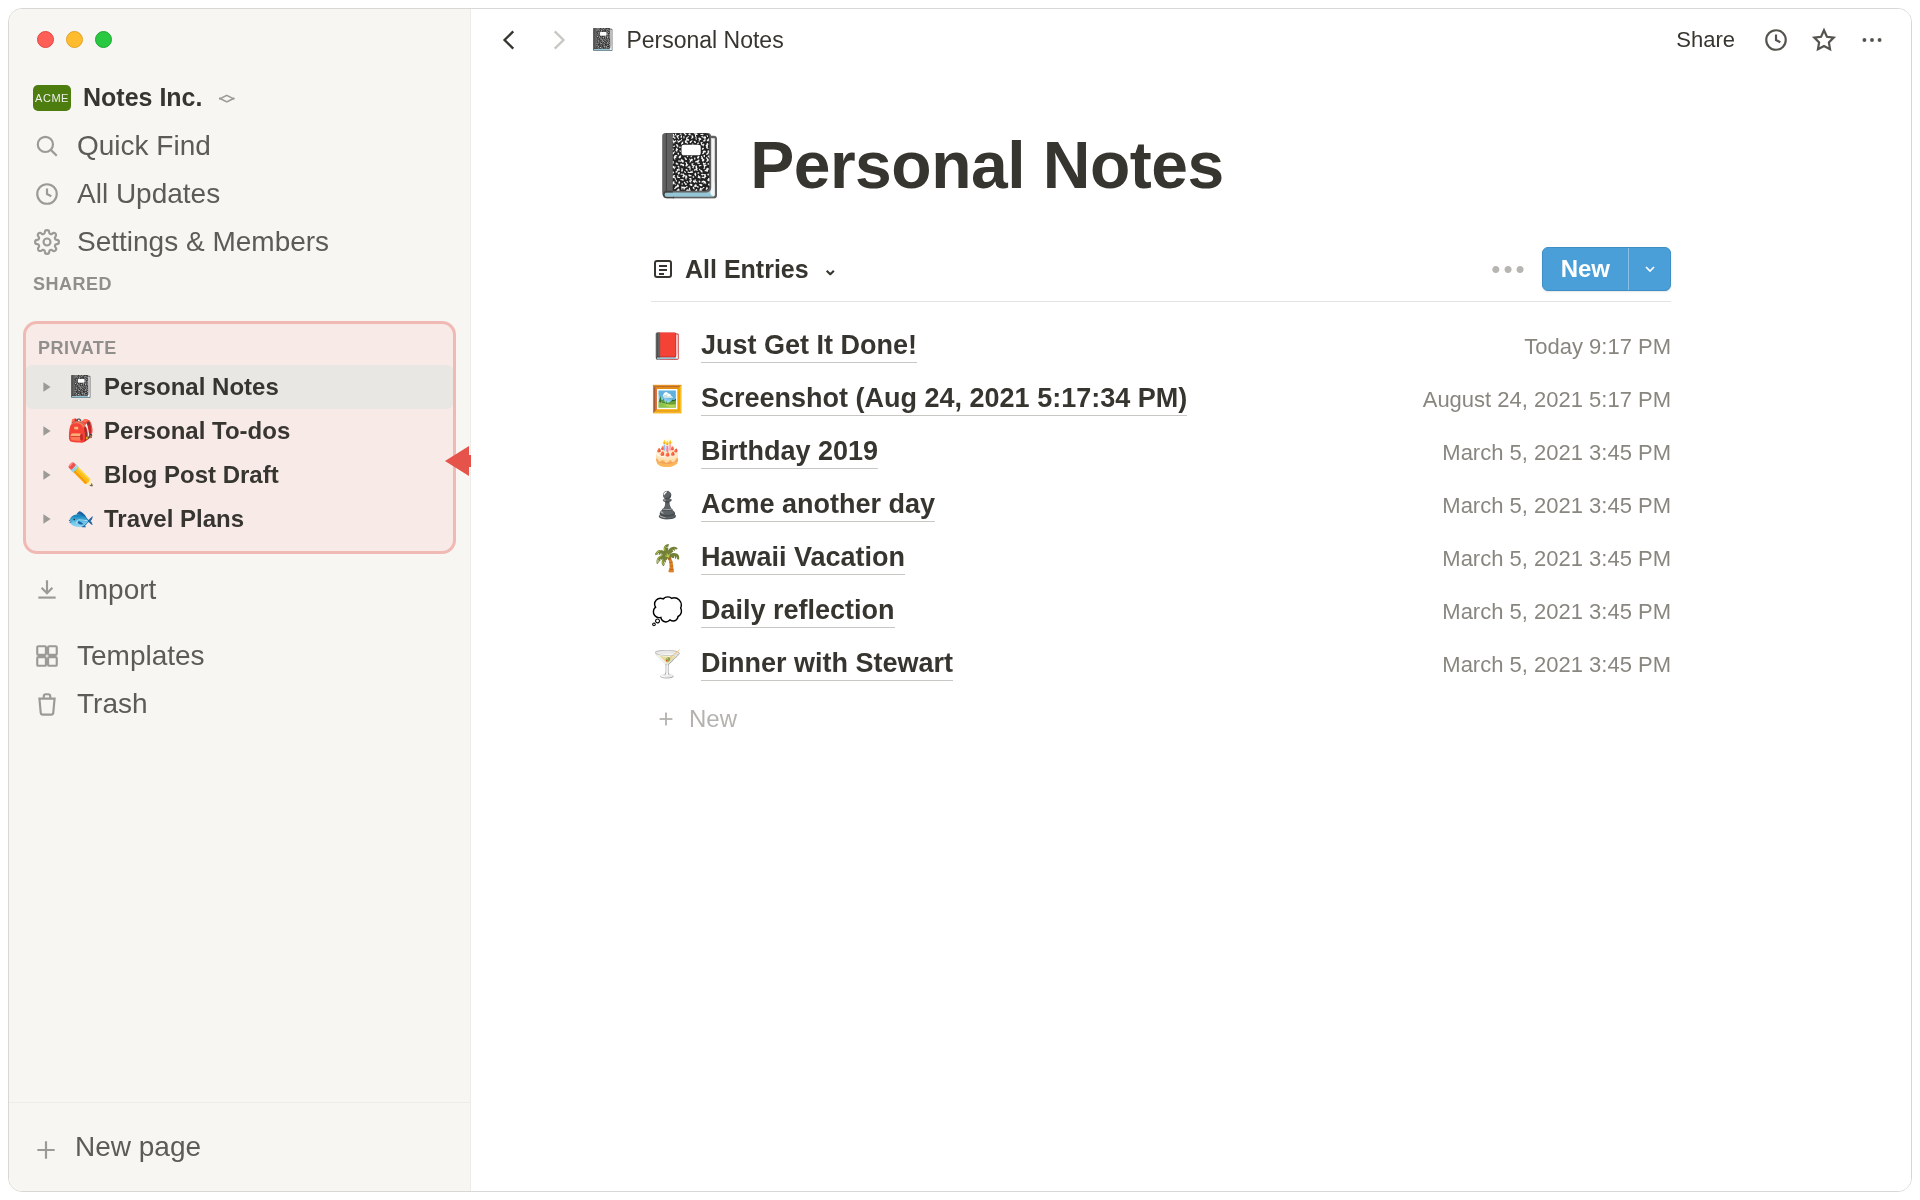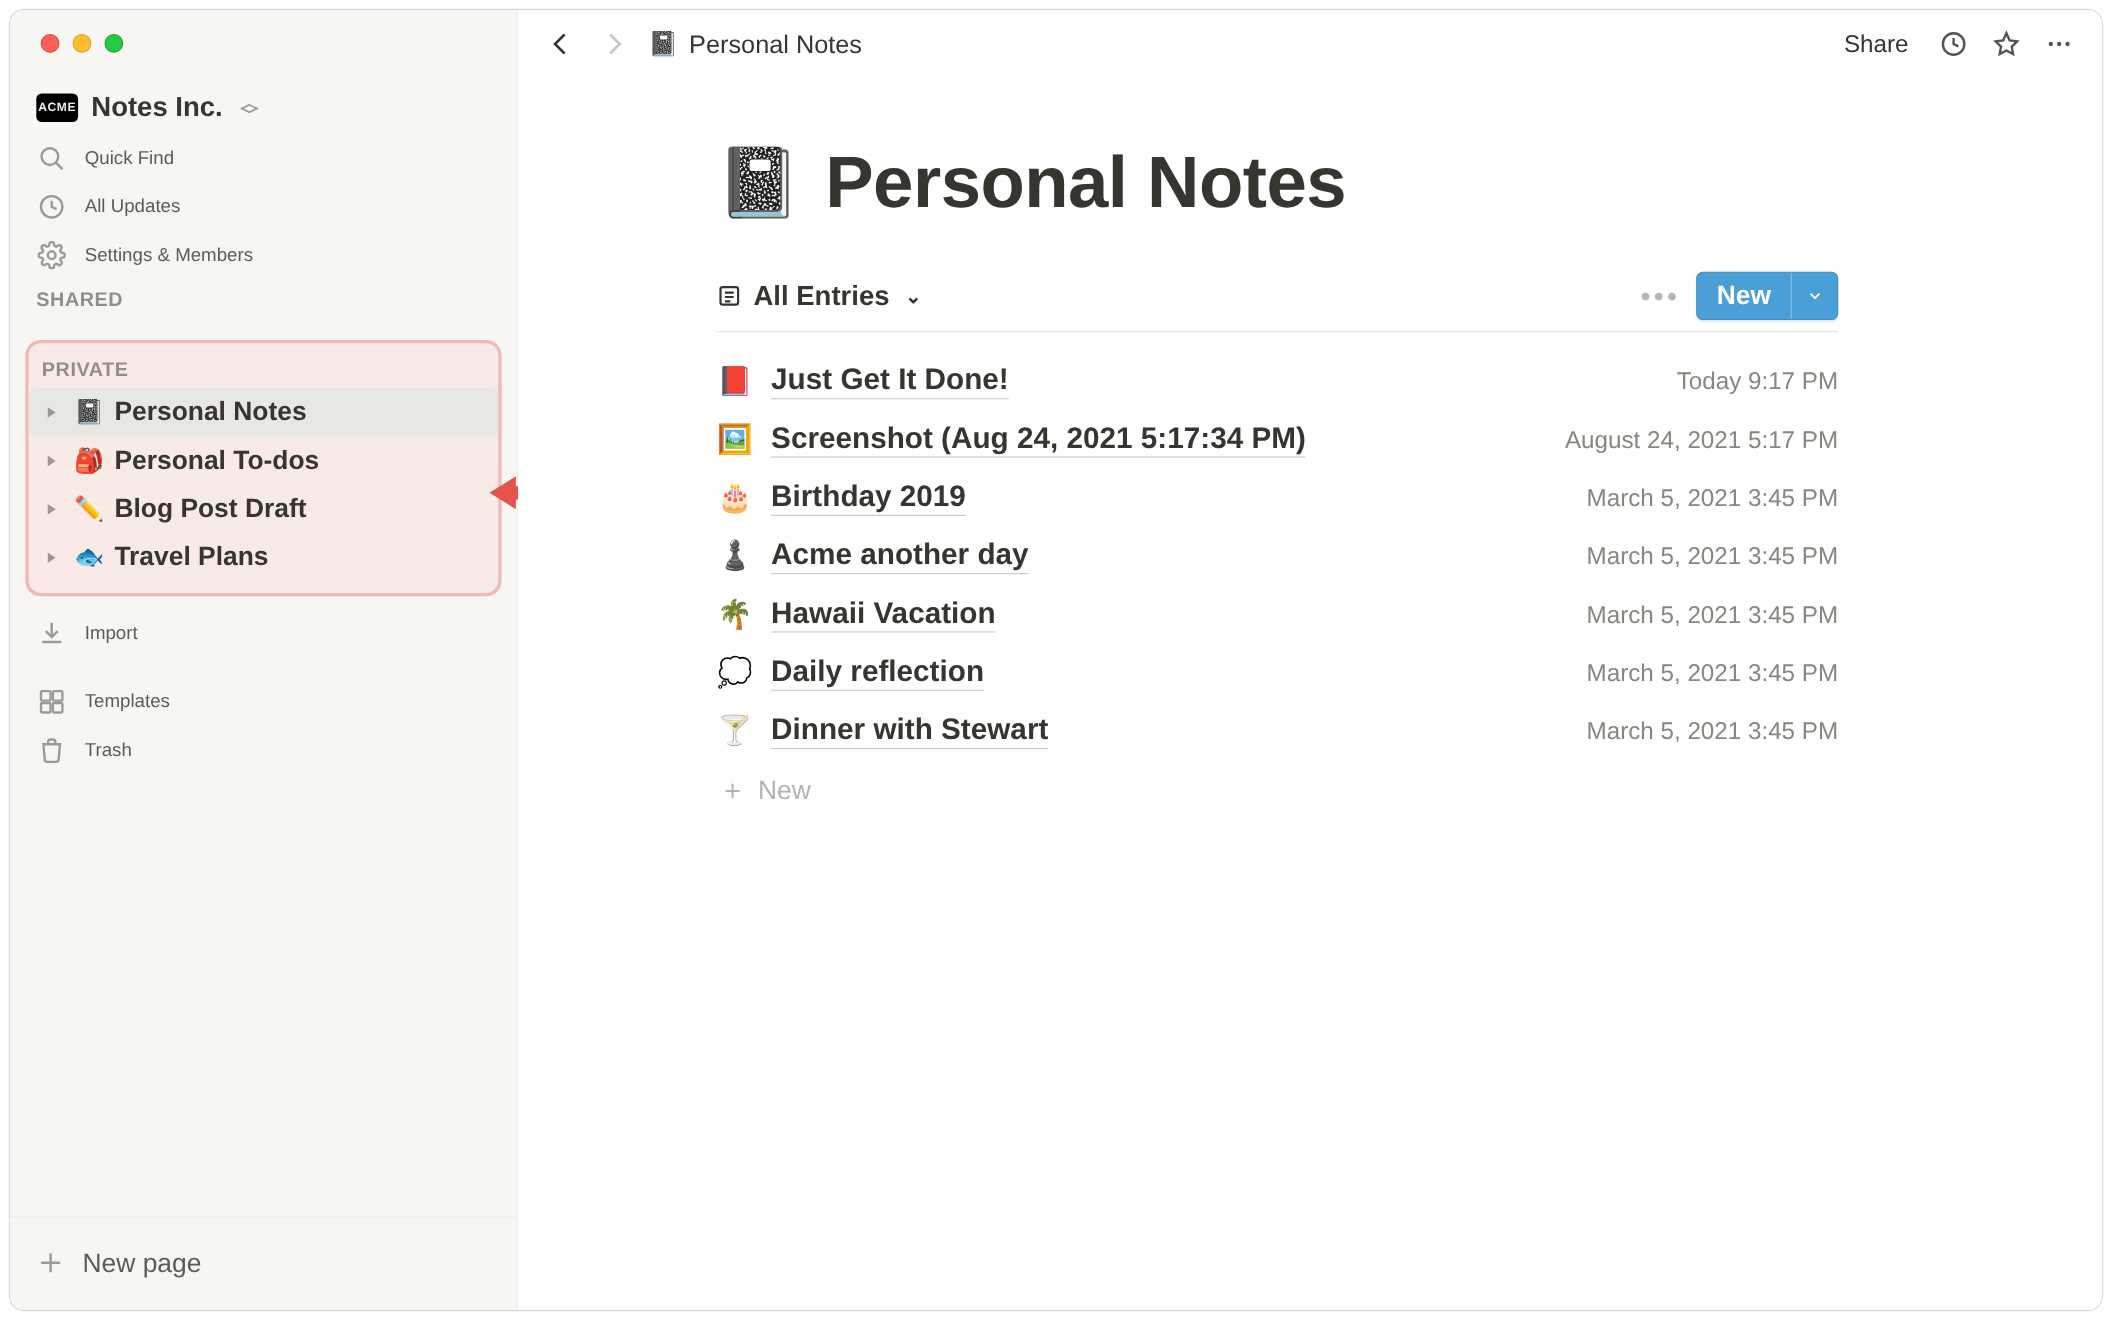--- a/index.html
+++ b/index.html
@@ -47,41 +47,41 @@
     align-items: center;
     gap: 12px;
     padding: 22px 24px 10px 24px;
     font-size: 25px;
     font-weight: 600;
     color: #37352f;
     cursor: pointer;
   }
   .ws-badge {
     width: 38px; height: 26px;
-    background: #000000;
+    background: #4d7c0f;
     color: #eee;
     font-size: 11px;
-    font-weight: 700;
+    font-weight: 400;
     letter-spacing: 0.5px;
     display: flex; align-items: center; justify-content: center;
     border-radius: 5px;
   }
   .ws-chevrons {
     color: #9b9a97;
     font-size: 18px;
     display: flex; flex-direction: column; line-height: 8px;
     margin-left: 4px;
   }
 
   .side-item {
     display: flex;
     align-items: center;
     gap: 16px;
     padding: 8px 24px;
-    font-size: 17px;
+    font-size: 28px;
     font-weight: 500;
     color: #5c5b57;
     cursor: pointer;
   }
   .side-icon {
     width: 28px; height: 28px;
     display: flex; align-items: center; justify-content: center;
     color: #9b9a97;
   }
   .side-icon svg { width: 26px; height: 26px; stroke: #9b9a97; fill: none; stroke-width: 2; }
@@ -135,24 +135,24 @@
   }
   .arrow-callout svg { width: 80px; height: 46px; }
 
   .sidebar-bottom {
     border-top: 1px solid #ececea;
     margin-top: auto;
     padding: 18px 0;
   }
   .footer-item {
     display: flex;
-    align-items: flex-start;
+    align-items: flex-end;
     gap: 16px;
     padding: 10px 24px;
-    font-size: 24px;
+    font-size: 28px;
     font-weight: 500;
     color: #5c5b57;
     cursor: pointer;
   }
   .footer-item svg { width: 26px; height: 26px; stroke: #9b9a97; fill: none; stroke-width: 2; }
 
   
   .main {
     flex: 1;
     display: flex;

